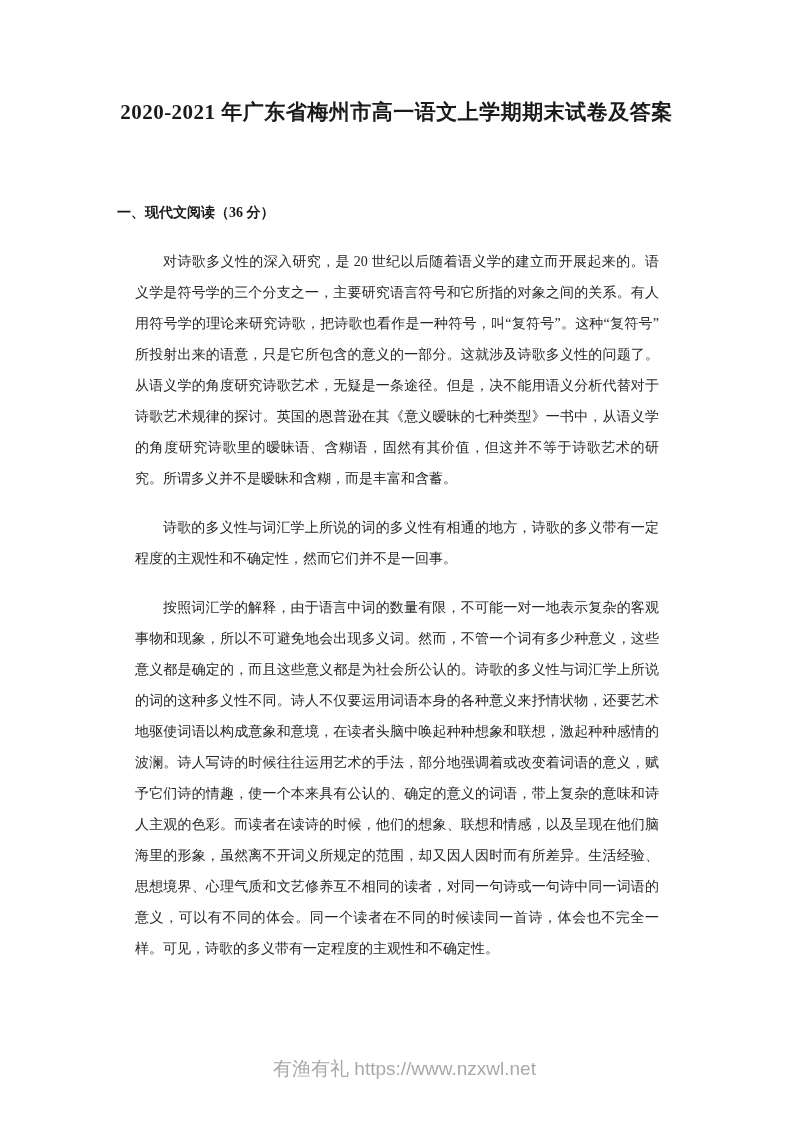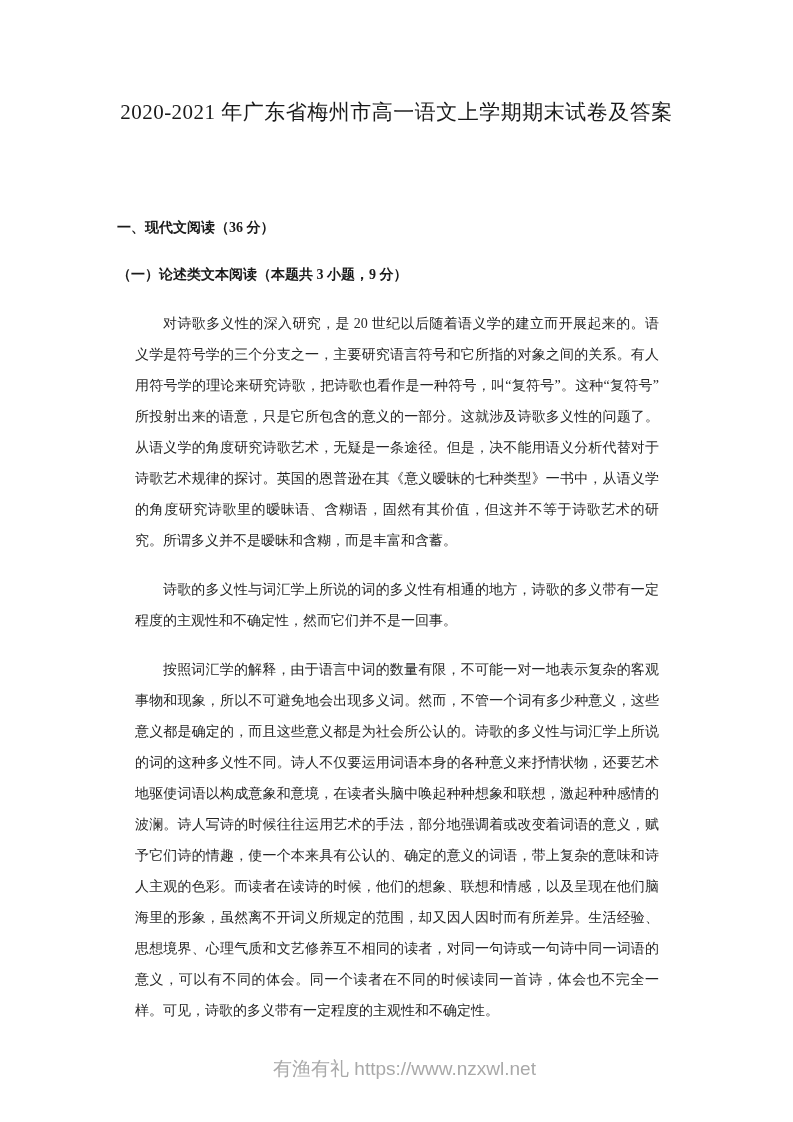--- a/index.html
+++ b/index.html
@@ -17,38 +17,38 @@
     color: #262626;
   }
   .doc-title {
     position: absolute;
     top: 96px;
     left: 0;
     width: 100%;
     margin: 0;
     text-align: center;
     font-size: 21px;
-    font-weight: normal;
+    font-weight: bold;
     line-height: 32px;
     color: #1a1a1a;
     letter-spacing: 0.5px;
   }
   .doc-body {
     position: absolute;
     top: 196px;
     left: 117px;
     width: 560px;
     font-size: 14px;
     line-height: 31px;
     text-align: justify;
     text-justify: inter-ideograph;
   }
   .h-section,
   .h-sub {
-    margin: 16px 0 5px 0;
+    margin: 1px 0 5px 0;
     font-size: 14px;
     font-weight: bold;
     line-height: 31px;
     color: #1a1a1a;
     text-align: left;
   }
   .instruction {
     margin: 0;
     text-align: left;
   }
@@ -73,21 +73,20 @@
 <body>
 
 <div class="page">
 
   <h1 class="doc-title">2020-2021 年广东省梅州市高一语文上学期期末试卷及答案</h1>
 
   <div class="doc-body">
 
     <h2 class="h-section">一、现代文阅读（36 分）</h2>
 
-    <h3 class="h-sub">（一）论述类文本阅读（本题共 3 小题，9 分）</h3>
 
 
     <p class="para">对诗歌多义性的深入研究，是 20 世纪以后随着语义学的建立而开展起来的。语义学是符号学的三个分支之一，主要研究语言符号和它所指的对象之间的关系。有人用符号学的理论来研究诗歌，把诗歌也看作是一种符号，叫“复符号”。这种“复符号”所投射出来的语意，只是它所包含的意义的一部分。这就涉及诗歌多义性的问题了。从语义学的角度研究诗歌艺术，无疑是一条途径。但是，决不能用语义分析代替对于诗歌艺术规律的探讨。英国的恩普逊在其《意义暧昧的七种类型》一书中，从语义学的角度研究诗歌里的暧昧语、含糊语，固然有其价值，但这并不等于诗歌艺术的研究。所谓多义并不是暧昧和含糊，而是丰富和含蓄。</p>
 
     <p class="para">诗歌的多义性与词汇学上所说的词的多义性有相通的地方，诗歌的多义带有一定程度的主观性和不确定性，然而它们并不是一回事。</p>
 
     <p class="para">按照词汇学的解释，由于语言中词的数量有限，不可能一对一地表示复杂的客观事物和现象，所以不可避免地会出现多义词。然而，不管一个词有多少种意义，这些意义都是确定的，而且这些意义都是为社会所公认的。诗歌的多义性与词汇学上所说的词的这种多义性不同。诗人不仅要运用词语本身的各种意义来抒情状物，还要艺术地驱使词语以构成意象和意境，在读者头脑中唤起种种想象和联想，激起种种感情的波澜。诗人写诗的时候往往运用艺术的手法，部分地强调着或改变着词语的意义，赋予它们诗的情趣，使一个本来具有公认的、确定的意义的词语，带上复杂的意味和诗人主观的色彩。而读者在读诗的时候，他们的想象、联想和情感，以及呈现在他们脑海里的形象，虽然离不开词义所规定的范围，却又因人因时而有所差异。生活经验、思想境界、心理气质和文艺修养互不相同的读者，对同一句诗或一句诗中同一词语的意义，可以有不同的体会。同一个读者在不同的时候读同一首诗，体会也不完全一样。可见，诗歌的多义带有一定程度的主观性和不确定性。</p>
 
 
   </div>

